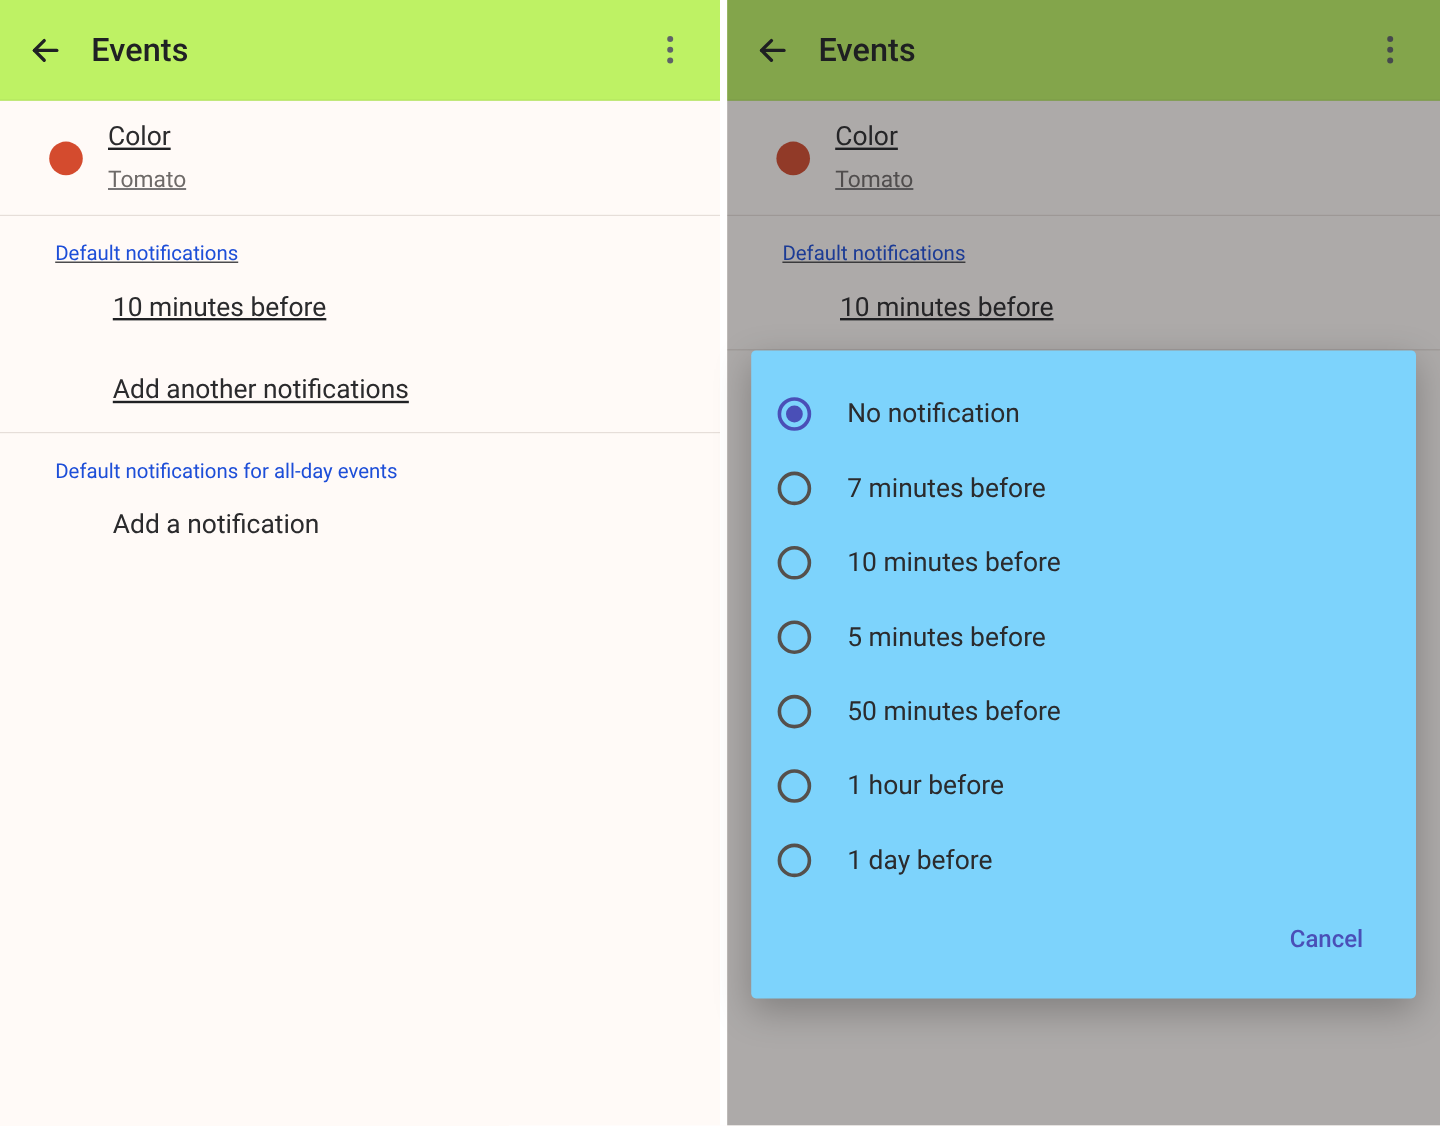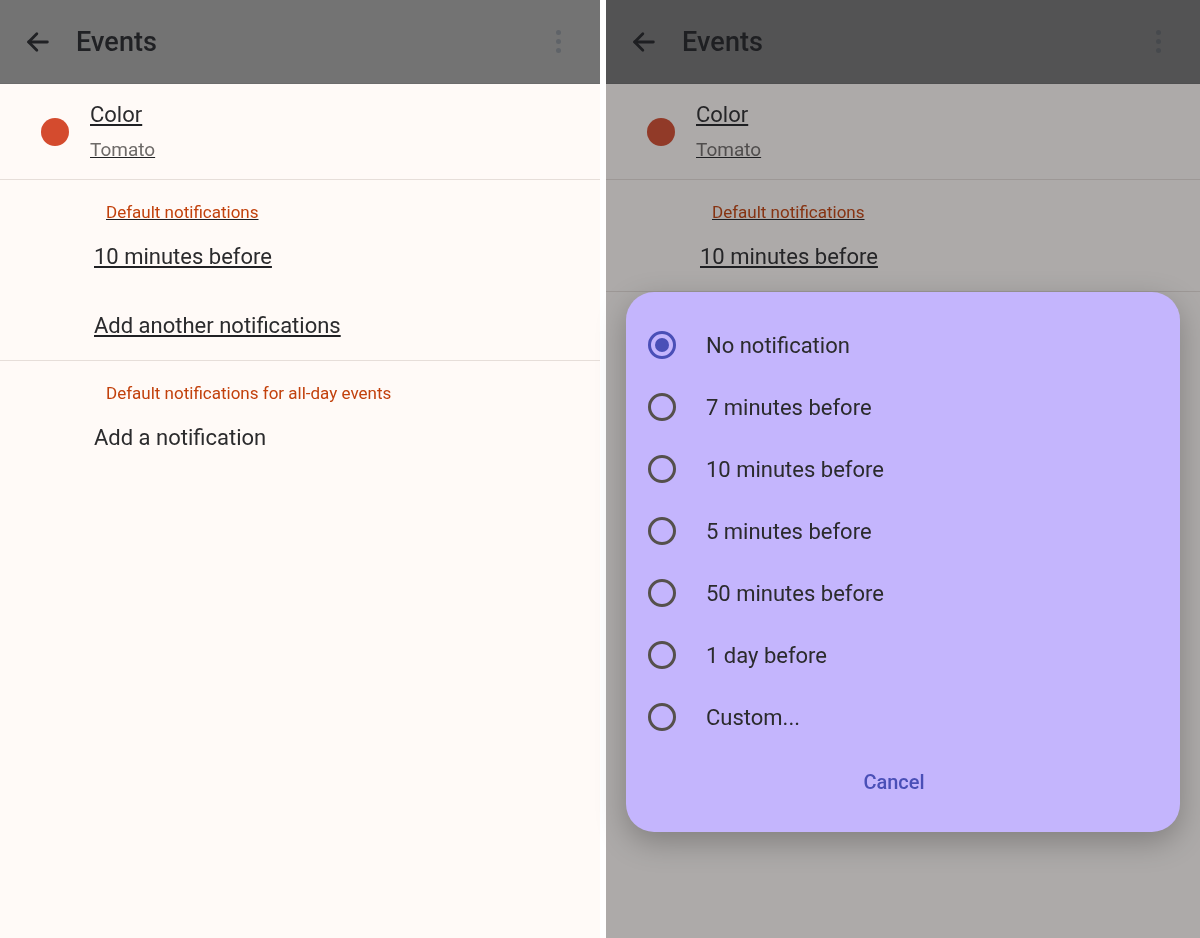--- a/index.html
+++ b/index.html
@@ -31,21 +31,21 @@
   .right .scrim {
     position: absolute; inset: 0;
     background: rgba(28,28,30,0.36);
     pointer-events: none;
   }
   .appbar {
     height: 84px;
     display: flex;
     align-items: center;
     padding: 0 18px 0 10px;
-    background: #737373;
+    background: #bef264;
     border-bottom: 1px solid rgba(0,0,0,0.06);
   }
   .appbar .back {
     width: 56px; height: 56px;
     display: flex; align-items: center; justify-content: center;
     border-radius: 50%;
   }
   .appbar .title {
     font-size: 27px;
     font-weight: 500;
@@ -69,34 +69,34 @@
   .row.withswatch { padding: 18px 20px 18px 20px; }
   .leading { width: 70px; display:flex; justify-content:center; align-items:center; }
   .swatch {
     width: 28px; height: 28px; border-radius: 50%;
     background: #d44b2e;
   }
   .textcol { display:flex; flex-direction:column; }
   .primary { font-size: 22px; color:#2b2b2d; }
   .secondary { font-size: 19px; color:#6e6a68; margin-top: 11px; }
 
-  .section-label { font-size: 17px; color:#c2410c; padding: 22px 20px 0 106px; }
+  .section-label { font-size: 17px; color:#1d4ed8; padding: 22px 20px 0 46px; }
   .listitem {
     font-size: 22px;
     padding: 22px 20px 22px 94px;
     color:#2b2b2d;
   }
 
   
   .dialog {
     position: absolute;
     left: 20px; right: 20px;
     top: 292px;
-    background: #c4b5fd;
-    border-radius: 28px;
+    background: #7dd3fc;
+    border-radius: 4px;
     box-shadow: 0 10px 30px rgba(0,0,0,0.25);
     padding: 22px 18px 10px 18px;
     z-index: 10;
   }
   .choice {
     display:flex; align-items:center;
     height: 62px;
     padding-left: 4px;
   }
   .radio {
@@ -110,21 +110,21 @@
   .radio.checked {
     border-color: #4a4fb7;
   }
   .radio.checked::after {
     content:"";
     position:absolute; inset:0; margin:auto;
     width: 14px; height:14px; border-radius:50%;
     background:#4a4fb7;
   }
   .choice-label { font-size: 22px; color:#2b2b2d; }
-  .dialog-actions { display:flex; justify-content:center; padding: 12px 18px 18px 0; }
+  .dialog-actions { display:flex; justify-content:flex-end; padding: 12px 18px 18px 0; }
   .btn-cancel { font-size: 20px; color:#4a4fb7; font-weight: 500; padding: 10px 8px; }
 
   svg { display:block; }
 </style>
 </head>
 <body>
 
 <div class="panel left">
   <div class="screen">
     <div class="appbar">
@@ -223,23 +223,23 @@
     <div class="choice">
       <div class="radio"></div>
       <div class="choice-label">5 minutes before</div>
     </div>
     <div class="choice">
       <div class="radio"></div>
       <div class="choice-label">50 minutes before</div>
     </div>
     <div class="choice">
       <div class="radio"></div>
+      <div class="choice-label">1 hour before</div>
+    </div>
+    <div class="choice">
+      <div class="radio"></div>
       <div class="choice-label">1 day before</div>
-    </div>
-    <div class="choice">
-      <div class="radio"></div>
-      <div class="choice-label">Custom...</div>
     </div>
     <div class="dialog-actions">
       <div class="btn-cancel">Cancel</div>
     </div>
   </div>
 </div>
 
 </body></html>

